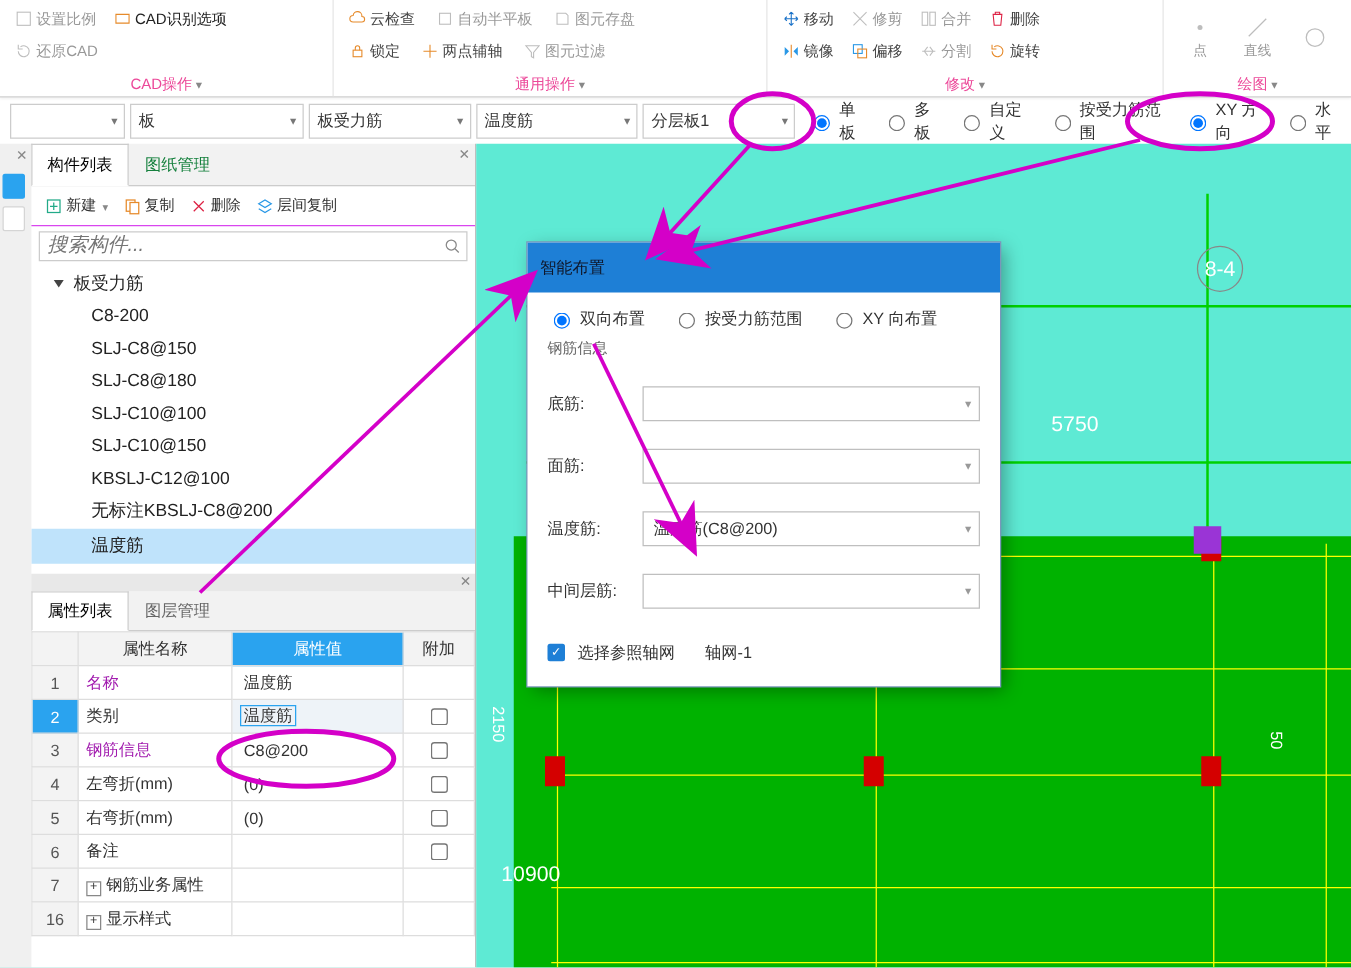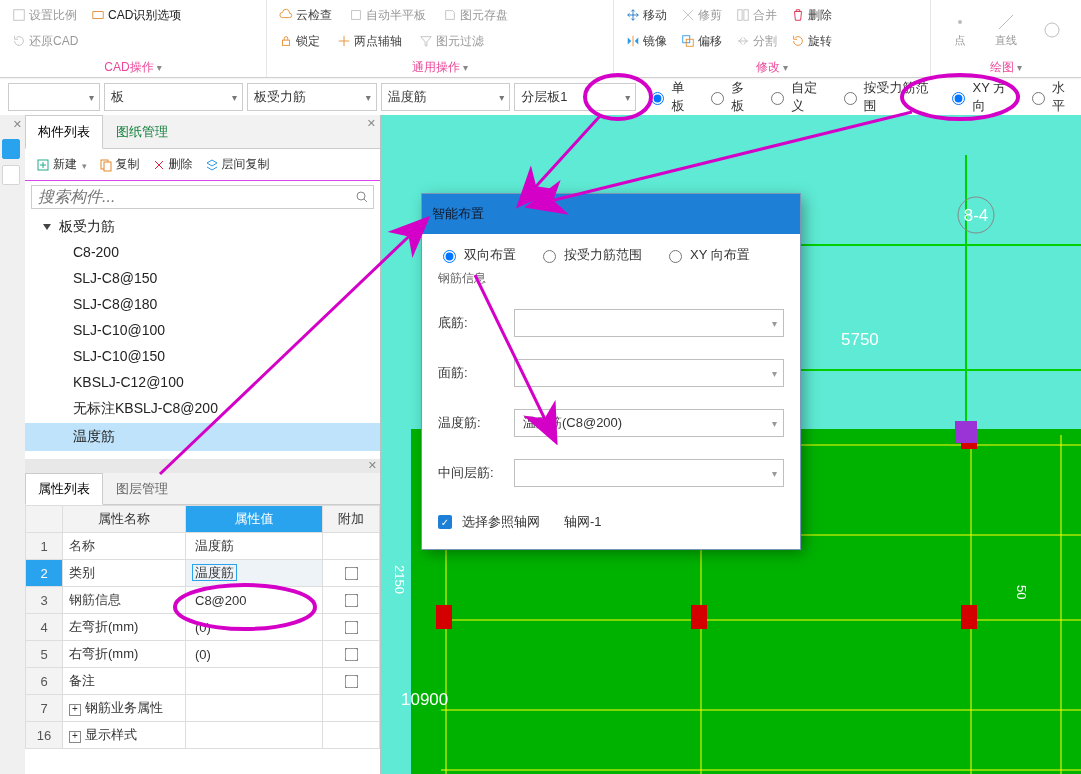--- a/index.html
+++ b/index.html
@@ -57,21 +57,21 @@
 .panel .divider .x{position:absolute;right:3px;top:0;color:#888;font-size:11px;cursor:pointer}
 .ptabs{display:flex;border-bottom:1px solid #ccc;background:#f2f2f2}
 .ptab{padding:6px 12px;font-size:13px;color:#666;border:1px solid transparent;border-bottom:none;cursor:pointer}
 .ptab.active{background:#fff;border-color:#ccc;border-bottom:1px solid #fff;margin-bottom:-1px;color:#000}
 .grid{border-collapse:collapse;width:100%;font-size:13px}
 .grid th,.grid td{border:1px solid #ddd;padding:3px 6px;height:20px}
 .grid thead th{background:#f3f3f3;font-weight:normal}
 .grid thead th.sel{background:#2aa3ef;color:#fff}
 .grid .rowh{width:24px;text-align:center;background:#f3f3f3;color:#555}
 .grid .rowh.sel{background:#2aa3ef;color:#fff}
-.grid .k.blue{color:#404040}
+.grid .k.blue{color:#a21caf}
 .grid .k{width:110px}
 .grid .chk{text-align:center}
 .grid .chk input{transform:scale(1.05)}
 .grid .expand{display:inline-block;width:10px;height:10px;border:1px solid #888;line-height:8px;text-align:center;font-size:10px;margin-right:4px}
 .grid td.selcell{background:#eef3f8}
 .grid td.selcell .fld{border:1px solid #2aa3ef}
 
 
 .canvas{flex:1;position:relative;background:#5eead4;overflow:hidden}
 .canvas svg{position:absolute;inset:0}

